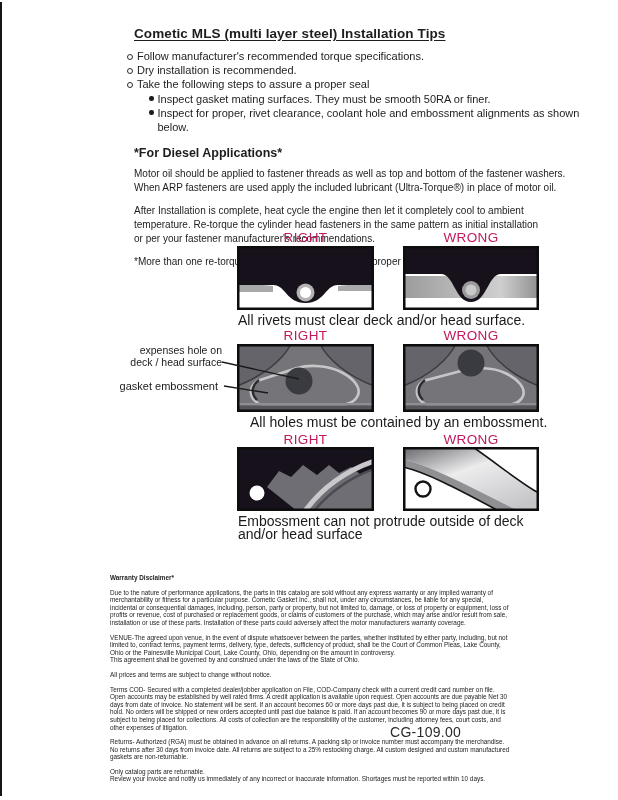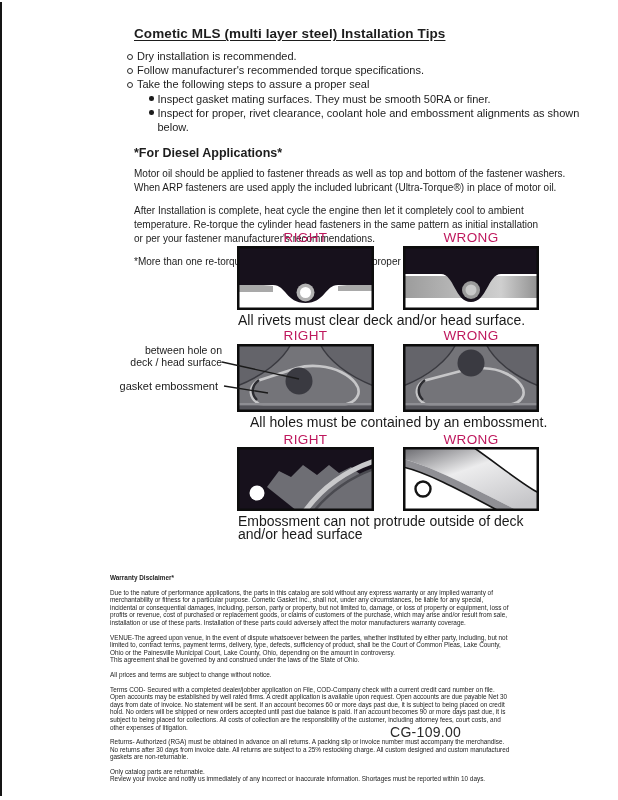--- a/index.html
+++ b/index.html
@@ -40,25 +40,25 @@
 
 <div class="page">
 
   <div class="edge-line"></div>
 
   <div class="content">
     <div class="doc-title">Cometic MLS (multi layer steel) Installation Tips</div>
 
     <div class="bullet-row">
       <span class="marker-open"></span>
-      <span>Dry installation is recommended.</span>
+      <span>Follow manufacturer's recommended torque specifications.</span>
     </div>
     <div class="bullet-row">
       <span class="marker-open"></span>
-      <span>Follow manufacturer's recommended torque specifications.</span>
+      <span>Dry installation is recommended.</span>
     </div>
     <div class="bullet-row">
       <span class="marker-open"></span>
       <span>Take the following steps to assure a proper seal</span>
     </div>
     <div class="bullet-row sub">
       <span class="marker-fill"></span>
       <span>Inspect gasket mating surfaces.  They must be smooth 50RA or finer.</span>
     </div>
     <div class="bullet-row sub">
@@ -110,21 +110,21 @@
     <circle cx="68" cy="44" r="5.5" fill="#c9c9c9"></circle>
     <rect x="1.25" y="1.25" width="133.5" height="61.5" fill="none" stroke="#0d0d0d" stroke-width="2.5"></rect>
   </svg>
 
   <div class="caption" style="left:238px;top:314px;">All rivets must clear deck and/or head surface.</div>
 
   <div class="rw-label" style="left:237px;top:328px;width:137px;">RIGHT</div>
   <div class="rw-label" style="left:403px;top:328px;width:136px;">WRONG</div>
 
   <div class="pointer-label" style="left:96px;top:345px;width:126px;">
-    <div>between hole on</div>
+    <div>expenses hole on</div>
     <div>deck / head surface</div>
   </div>
   <div class="pointer-label" style="left:92px;top:381px;width:126px;font-size:11px;">gasket embossment</div>
 
   <svg class="diag" style="left:237px;top:344px;" width="137" height="68" viewBox="0 0 137 68">
     <rect width="137" height="68" fill="#747479"></rect>
     <path d="M0,0 H54 C46,16 26,32 0,42 Z" fill="#64646a" stroke="#3a3a40" stroke-width="1.5"></path>
     <path d="M137,0 H83 C91,16 111,32 137,42 Z" fill="#64646a" stroke="#3a3a40" stroke-width="1.5"></path>
     <path d="M22,60 C12,54 11,44 20,37 L60,24 C74,20 92,22 104,28 C116,34 124,43 121,51 C118,59 108,62 94,62 L34,62 Z" fill="none" stroke="#c6c6c8" stroke-width="2.6"></path>
     <path d="M20,56 C14,50 14,42 22,36" fill="none" stroke="#2c2c31" stroke-width="2.4"></path>

